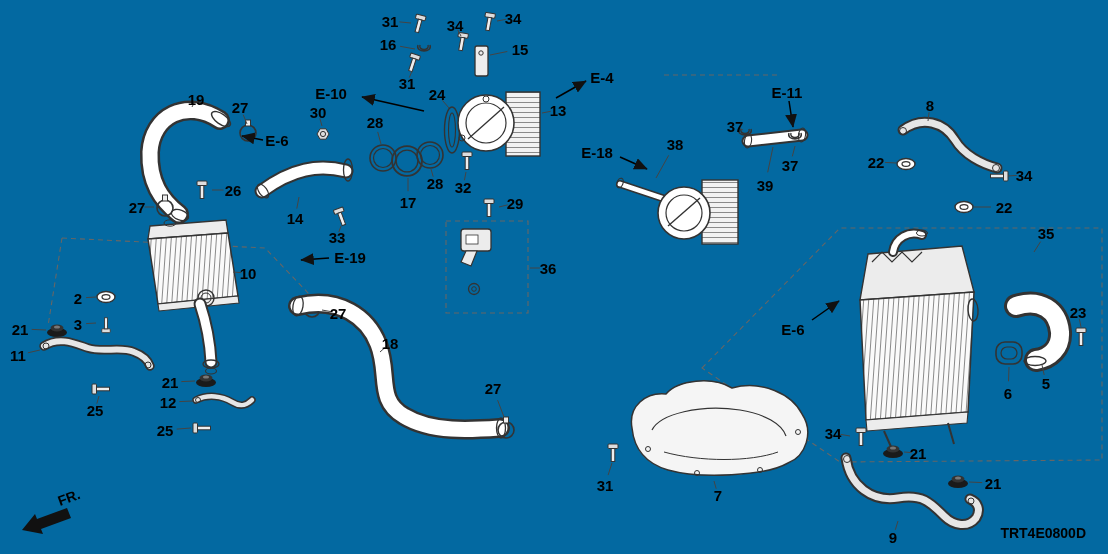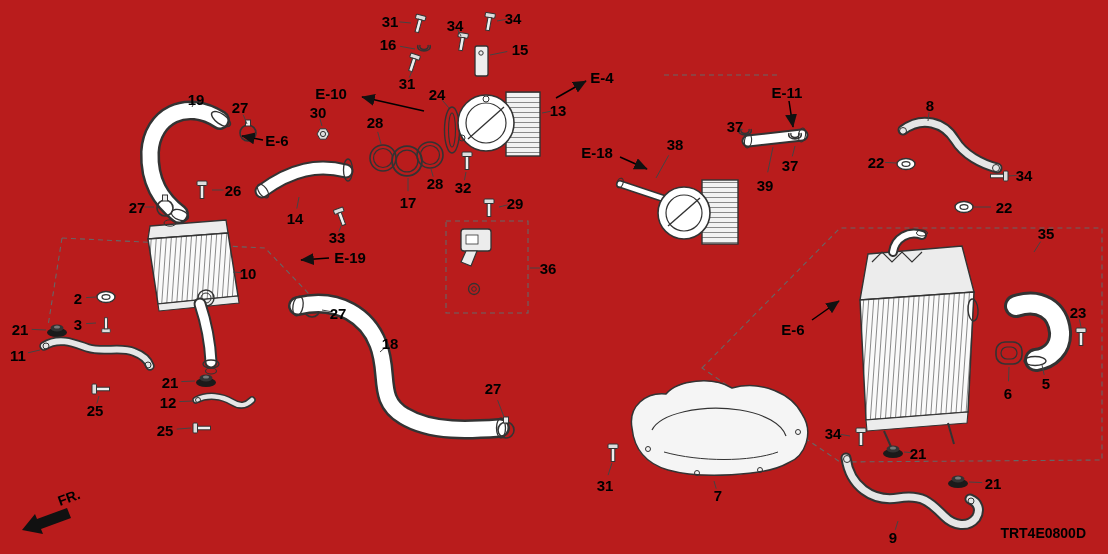--- a/index.html
+++ b/index.html
@@ -1,16 +1,16 @@
 <!DOCTYPE html>
 <html><head>
 <meta charset="utf-8">
 <style>
   html,body{margin:0;padding:0;background:#fff}
-  .stage{position:relative;width:1108px;height:554px;background:#b91c1c;overflow:hidden}
+  .stage{position:relative;width:1108px;height:554px;background:#0369a1;overflow:hidden}
   svg{display:block}
   .callout{font-family:"Liberation Sans",sans-serif;font-size:15px;font-weight:600;fill:#000;text-anchor:middle}
   .reflabel{font-family:"Liberation Sans",sans-serif;font-size:15px;font-weight:700;fill:#000;text-anchor:middle}
   .frtext{font-family:"Liberation Sans",sans-serif;font-size:14px;font-weight:700;fill:#000}
   .codetext{font-family:"Liberation Sans",sans-serif;font-size:14px;font-weight:700;fill:#000;text-anchor:end}
   .leader{stroke:#444;stroke-width:1}
   .refarrow{stroke:#000;stroke-width:1.5}
   .dashed{stroke:#666;stroke-width:1.1;fill:none;stroke-dasharray:5 4}
   .tO{stroke:#333;fill:none;stroke-linecap:round}
   .tI{stroke:#fff;fill:none;stroke-linecap:round}

